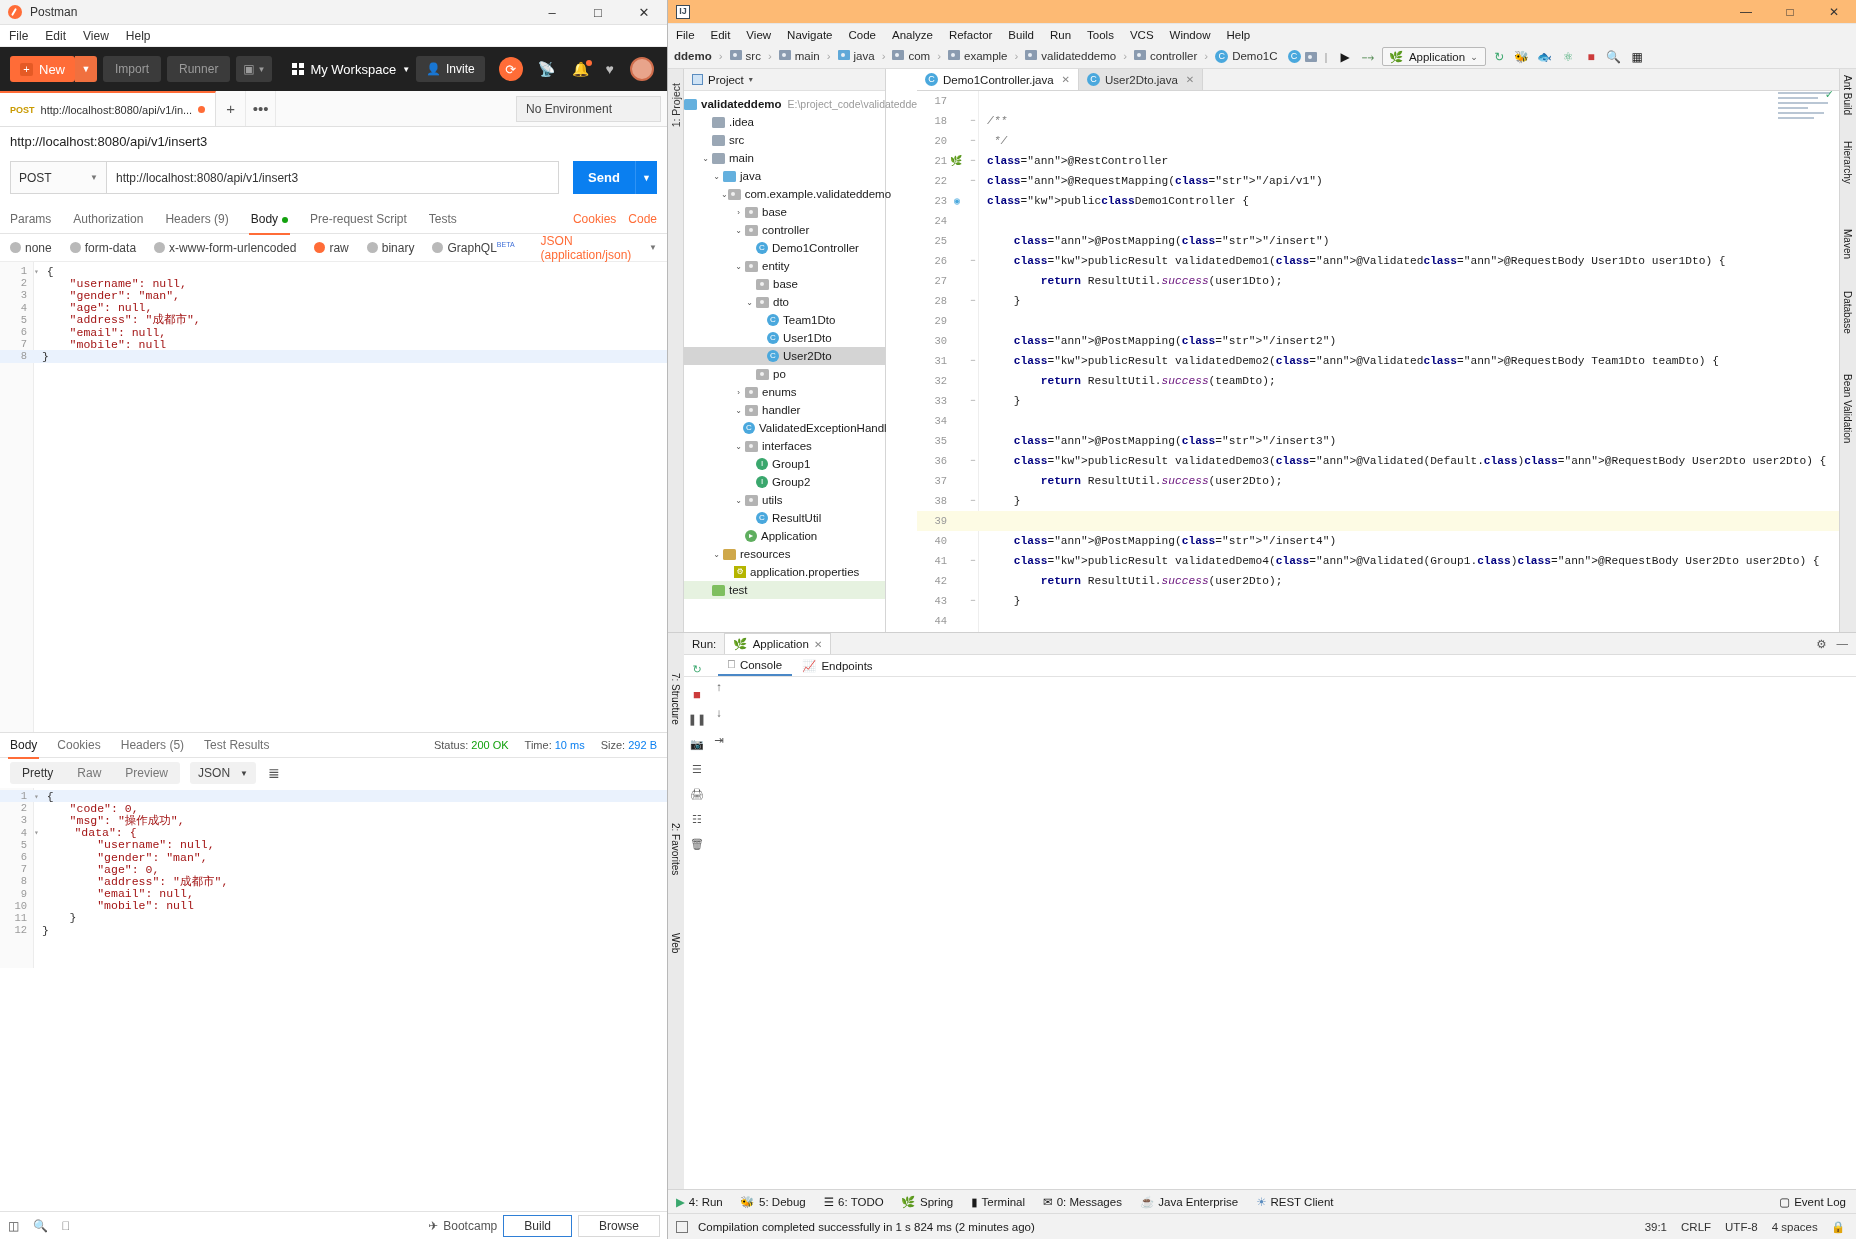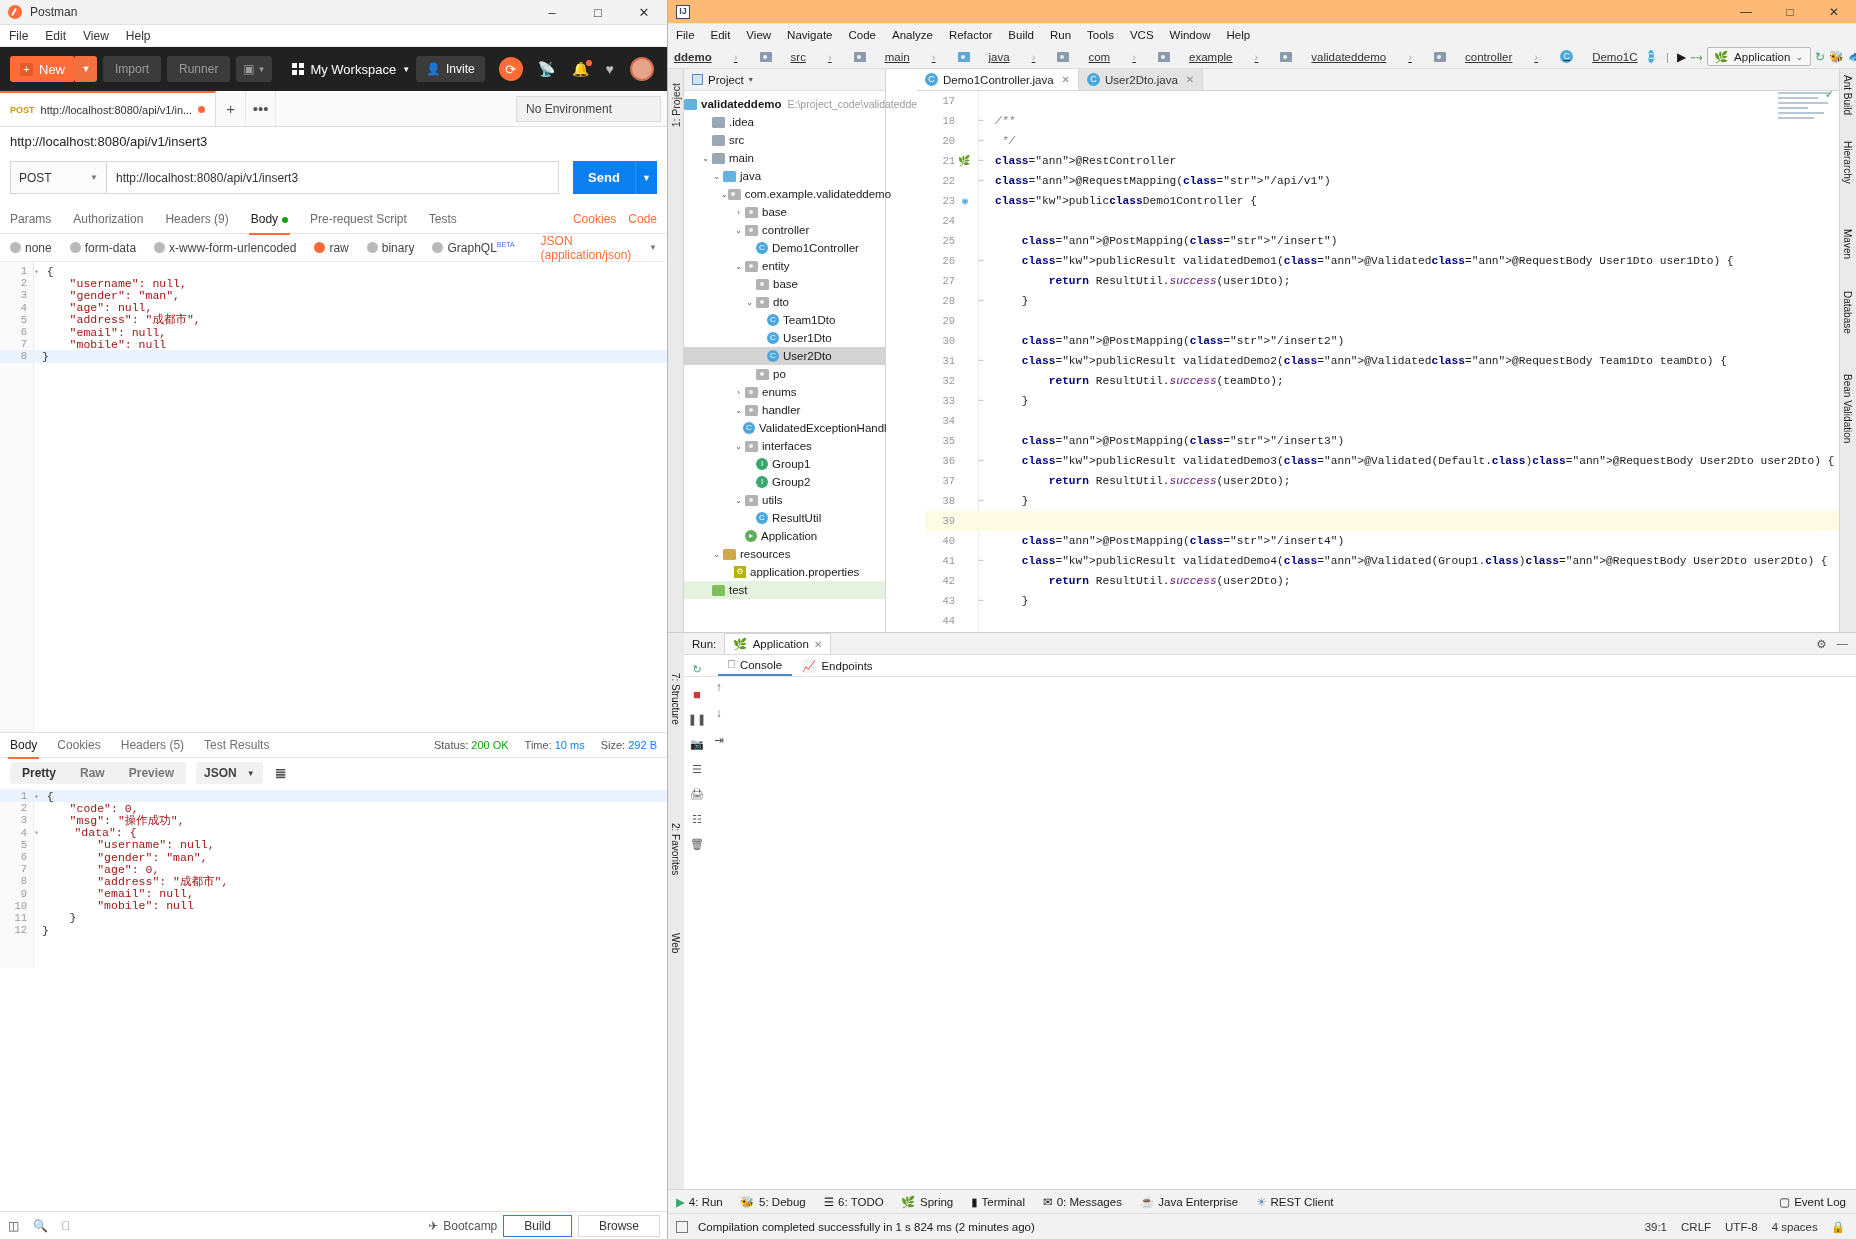--- a/index.html
+++ b/index.html
@@ -102,21 +102,21 @@
 
   .pm-resp-tabs { display:flex; align-items:center; gap:20px; padding:0 10px; height:26px;
                   border-top:1px solid #e0e0e0; border-bottom:1px solid #e4e4e4; font-size:12px;
                   color:#707070; }
   .pm-resp-tabs .on{color:#222;position:relative;}
   .pm-resp-tabs .on:after{content:"";position:absolute;left:-2px;right:-2px;bottom:-7px;height:2px;background:#ff6c37;}
   .resp-meta { margin-left:auto; display:flex; gap:16px; font-size:11px; color:#555;}
   .resp-meta b{color:#13a10e;font-weight:normal;}
   .resp-meta .blue{color:#0a7ff0;}
   .pm-pretty { height:30px; display:flex; align-items:center; gap:4px; padding:0 10px;
-               font-size:12px; color:#777;font-weight:bold; }
+               font-size:12px; color:#777; }
   .seg { background:#f1f1f1; display:flex; border-radius:3px; overflow:hidden; }
   .seg span{ padding:4px 12px; }
   .seg .on{ color:#333; }
   .selbox { background:#f1f1f1; border-radius:3px; padding:4px 8px; display:flex; gap:10px;
             align-items:center; color:#444; margin-left:6px; }
   .wrapicon { margin-left:8px; color:#555; font-size:14px; }
 
   .pm-footer { position:absolute; left:0; bottom:0; width:668px; height:28px; background:#fff;
                border-top:1px solid #e2e2e2; display:flex; align-items:center; padding:0 8px;
                gap:14px; font-size:12px; color:#555; }
@@ -133,21 +133,21 @@
   .ij-ico { width:14px;height:14px;background:#fff;border:1.5px solid #3b4a57;color:#3b4a57;
             font-size:9px;font-weight:bold;text-align:center;line-height:11px;margin-right:7px;}
   .ij-title-text{ color:#555; font-size:11.5px; }
   .ij-wctrl{ margin-left:auto; display:flex;}
   .ij-wbtn{ width:44px;height:24px;display:flex;align-items:center;justify-content:center;font-size:12px;color:#333;}
   .ij-menu { height:21px; display:flex; align-items:center; gap:16px; padding-left:8px;
              background:#f2f2f2; font-size:11.5px; }
 
   .ij-toolbar { height:24px; display:flex; align-items:center; gap:4px; padding-left:6px;
                 background:#f2f2f2; border-bottom:1px solid #dcdcdc;}
-  .crumb { display:flex; align-items:center; gap:19px; color:#333; font-size:11.5px;text-decoration:underline; }
+  .crumb { display:flex; gap:4px; color:#333; font-size:11.5px; }
   .crumb .sep{ color:#aaa; margin:0 3px; }
   .fold-ico{ width:12px;height:10px;background:#8a9bb0;border-radius:1px;display:inline-block;
              position:relative;}
   .fold-ico.blue{background:#5fa8d8;}
   .fold-ico:after{content:"";position:absolute;left:3px;top:3px;width:4px;height:4px;background:#eaeff5;border-radius:50%;}
   .cls-ico{ width:13px;height:13px;border-radius:50%;background:#4aa8dd;color:#fff;font-size:9px;
             text-align:center;line-height:13px;display:inline-block;}
   .runcfg { display:flex; align-items:center; gap:5px; border:1px solid #b9b9b9; background:#f7f7f7;
             height:19px; padding:0 7px; border-radius:2px; font-size:11.5px;}
   .tb-ico{ width:19px;height:19px;display:flex;align-items:center;justify-content:center;font-size:12px;}
@@ -770,21 +770,21 @@
             <span class="x">✕</span>
           </div>
           <div class="ed-tab inactive">
             <span class="cls-ico">C</span>
             <span>User2Dto.java</span>
             <span class="x">✕</span>
           </div>
         </div>
         <div class="ed-code">
           <div class="ed-gutter"></div>
-          <div id="editor-lines" style="position:relative;margin-left:8px;">
+          <div id="editor-lines" style="position:relative;">
               <div class="eline">
                 <span class="enum">17</span>
                 <span class="emark"></span>
                 <span class="efold"></span>
                 <span class="etxt"></span>
               </div>
               <div class="eline">
                 <span class="enum">18</span>
                 <span class="emark"></span>
                 <span class="efold">−</span>

